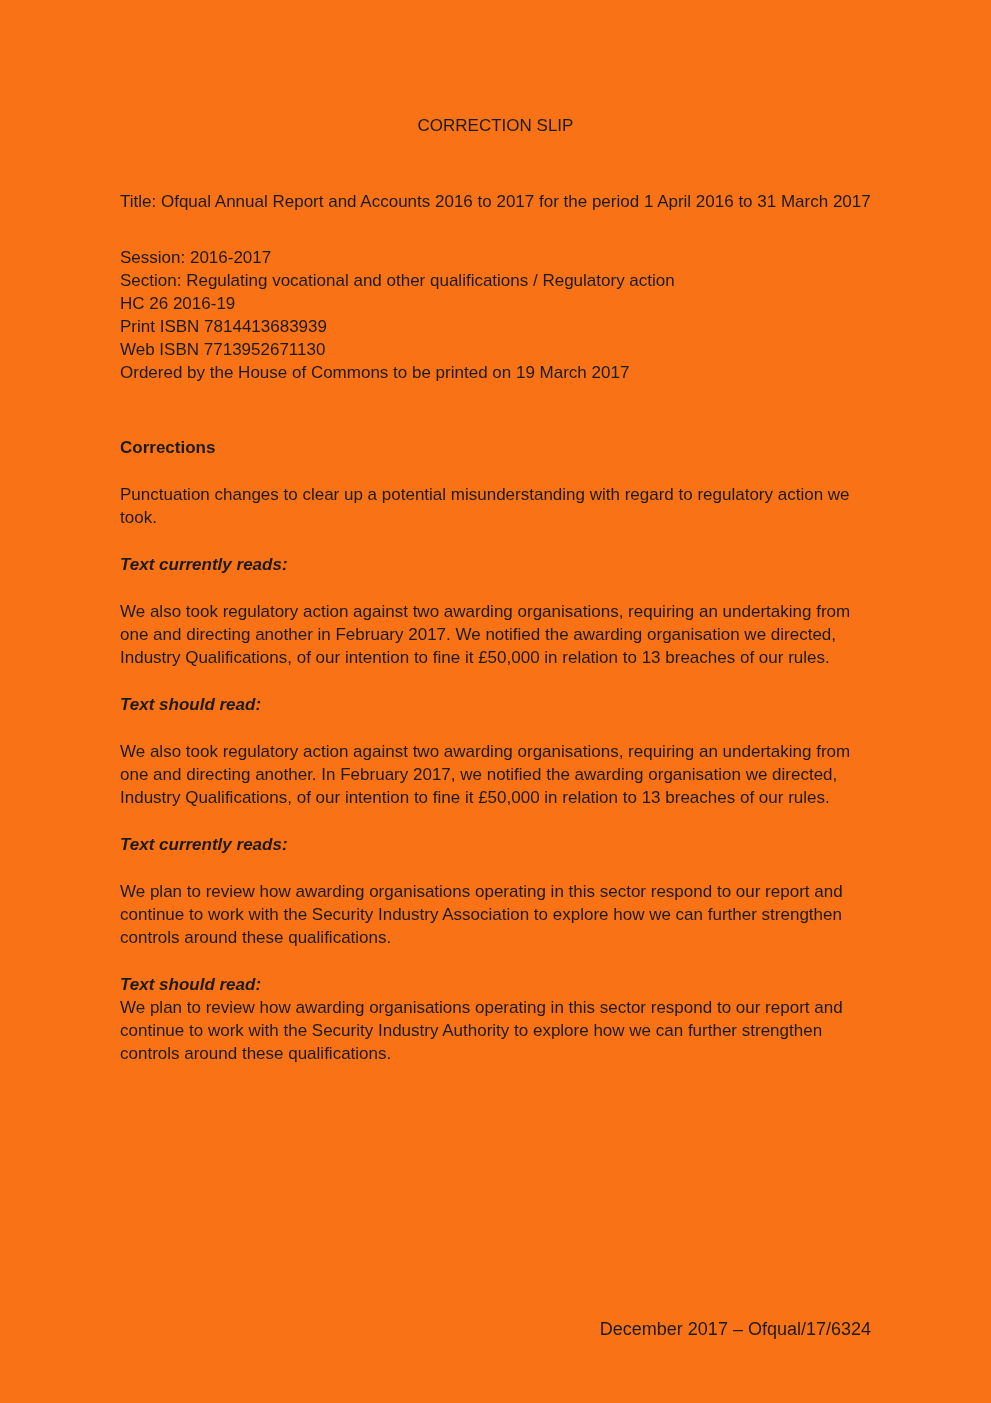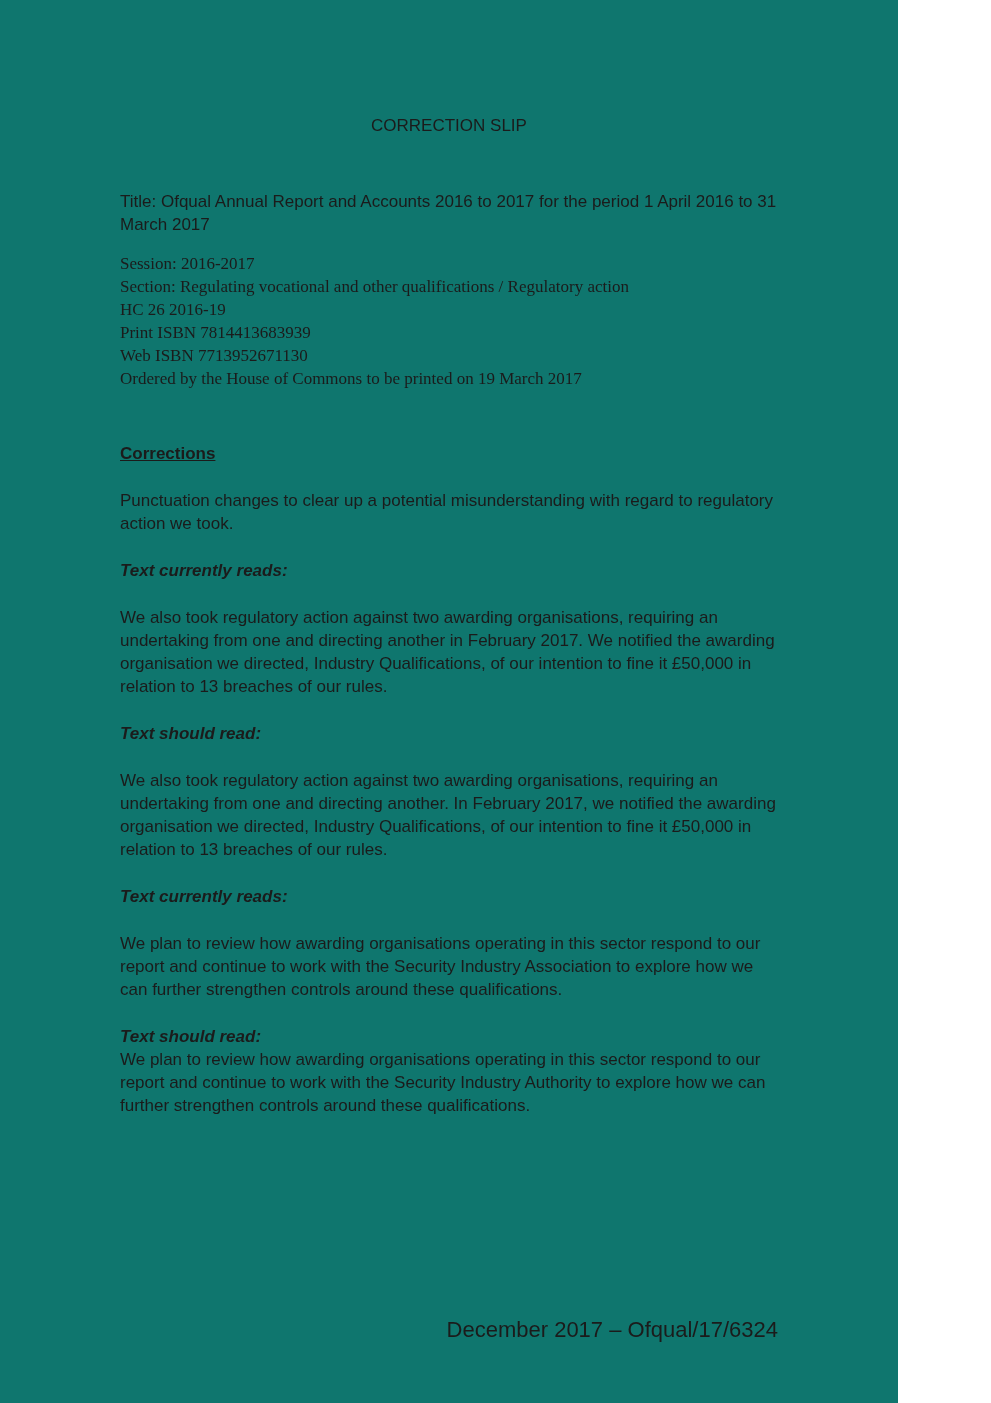--- a/index.html
+++ b/index.html
@@ -1,68 +1,67 @@
 <!DOCTYPE html>
 <html><head>
 <meta charset="utf-8">
 <style>
   * { margin: 0; padding: 0; box-sizing: border-box; }
   html, body { background: #ffffff; }
   body { width: 991px; }
 
   .page {
     position: relative;
-    width: 898px;
+    width: 991px;
     height: 1403px;
-    background: #0f766e;
+    background: #f97316;
     padding: 114px 120px 0 120px;
     font-family: "Liberation Sans", "DejaVu Sans", sans-serif;
     font-size: 17px;
     line-height: 23px;
     color: #1b1b1b;
     overflow: hidden;
   }
 
   .doc-heading {
     text-align: center;
     margin-bottom: 53px;
   }
 
   .para { margin-bottom: 23px; }
 
-  .title-para { margin-bottom: 16px; }
+  .title-para { margin-bottom: 33px; }
 
-  .meta-block { margin-bottom: 52px; font-family: Liberation Serif, serif; }
+  .meta-block { margin-bottom: 52px; }
   .meta-line { margin: 0; }
 
   .corrections-heading-wrap { margin-bottom: 24px; margin-top: 0; }
   .corrections-heading {
     display: inline-block;
     font-weight: bold;
-    text-decoration: underline;
   }
 
   .label-para {
     font-weight: bold;
     margin-top: 8px;
     margin-bottom: 24px;
     font-style: italic;
   }
 
   .body-para { margin-bottom: 24px; }
 
   .section2-intro { margin-top: 56px; }
 
   .tight { margin-bottom: 0; }
 
   .footer-ref {
     position: absolute;
     right: 120px;
     top: 1318px;
-    font-size: 22px;
+    font-size: 18px;
     white-space: nowrap;
   }
 </style>
 </head>
 <body>
 
 <div class="page">
 
   <div class="doc-heading">CORRECTION SLIP</div>
 

